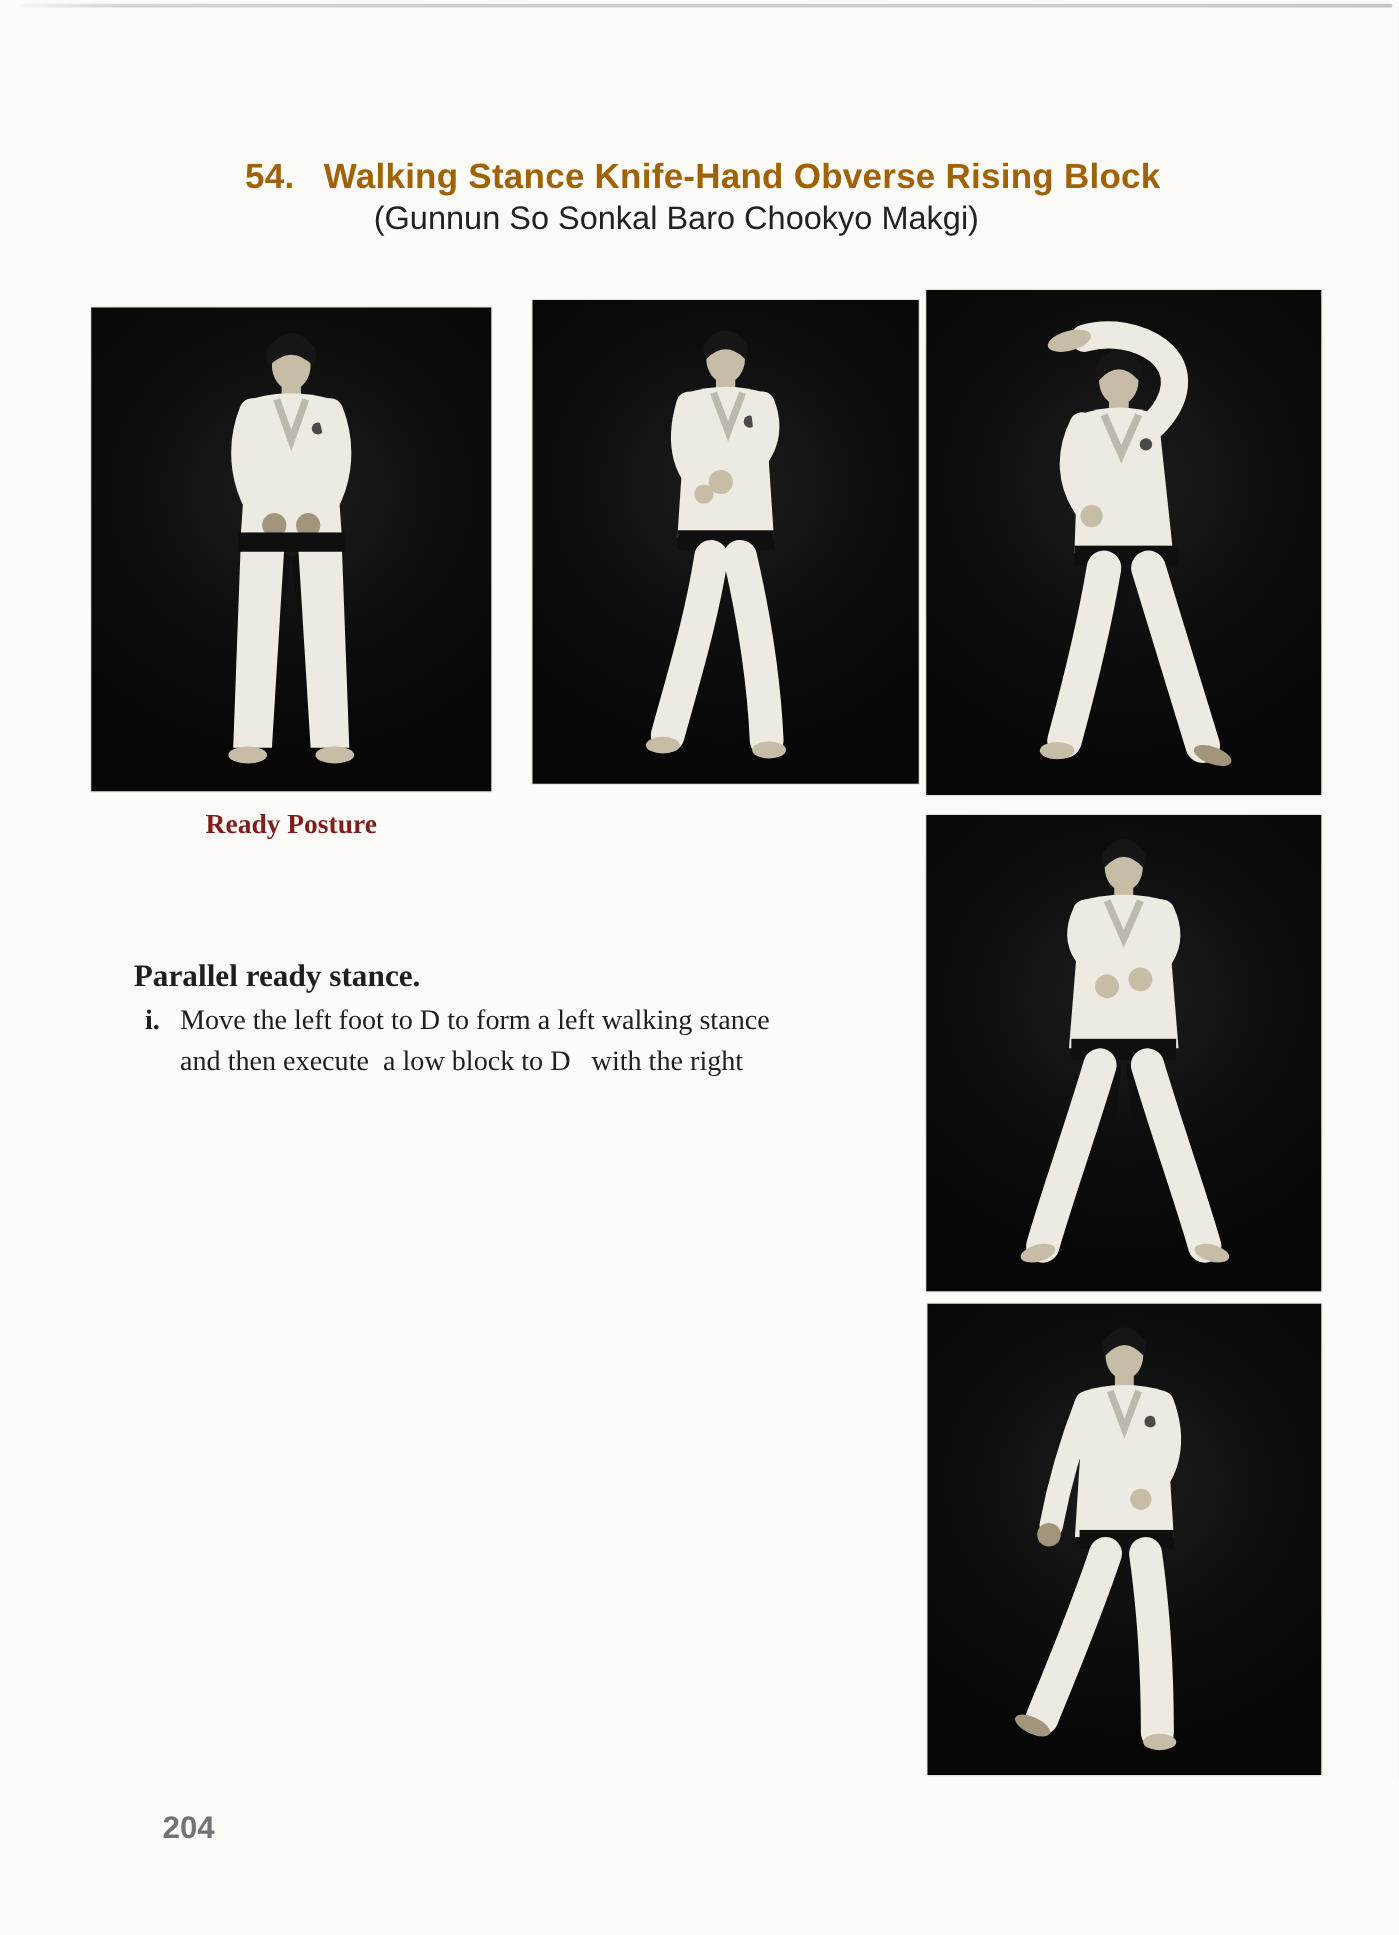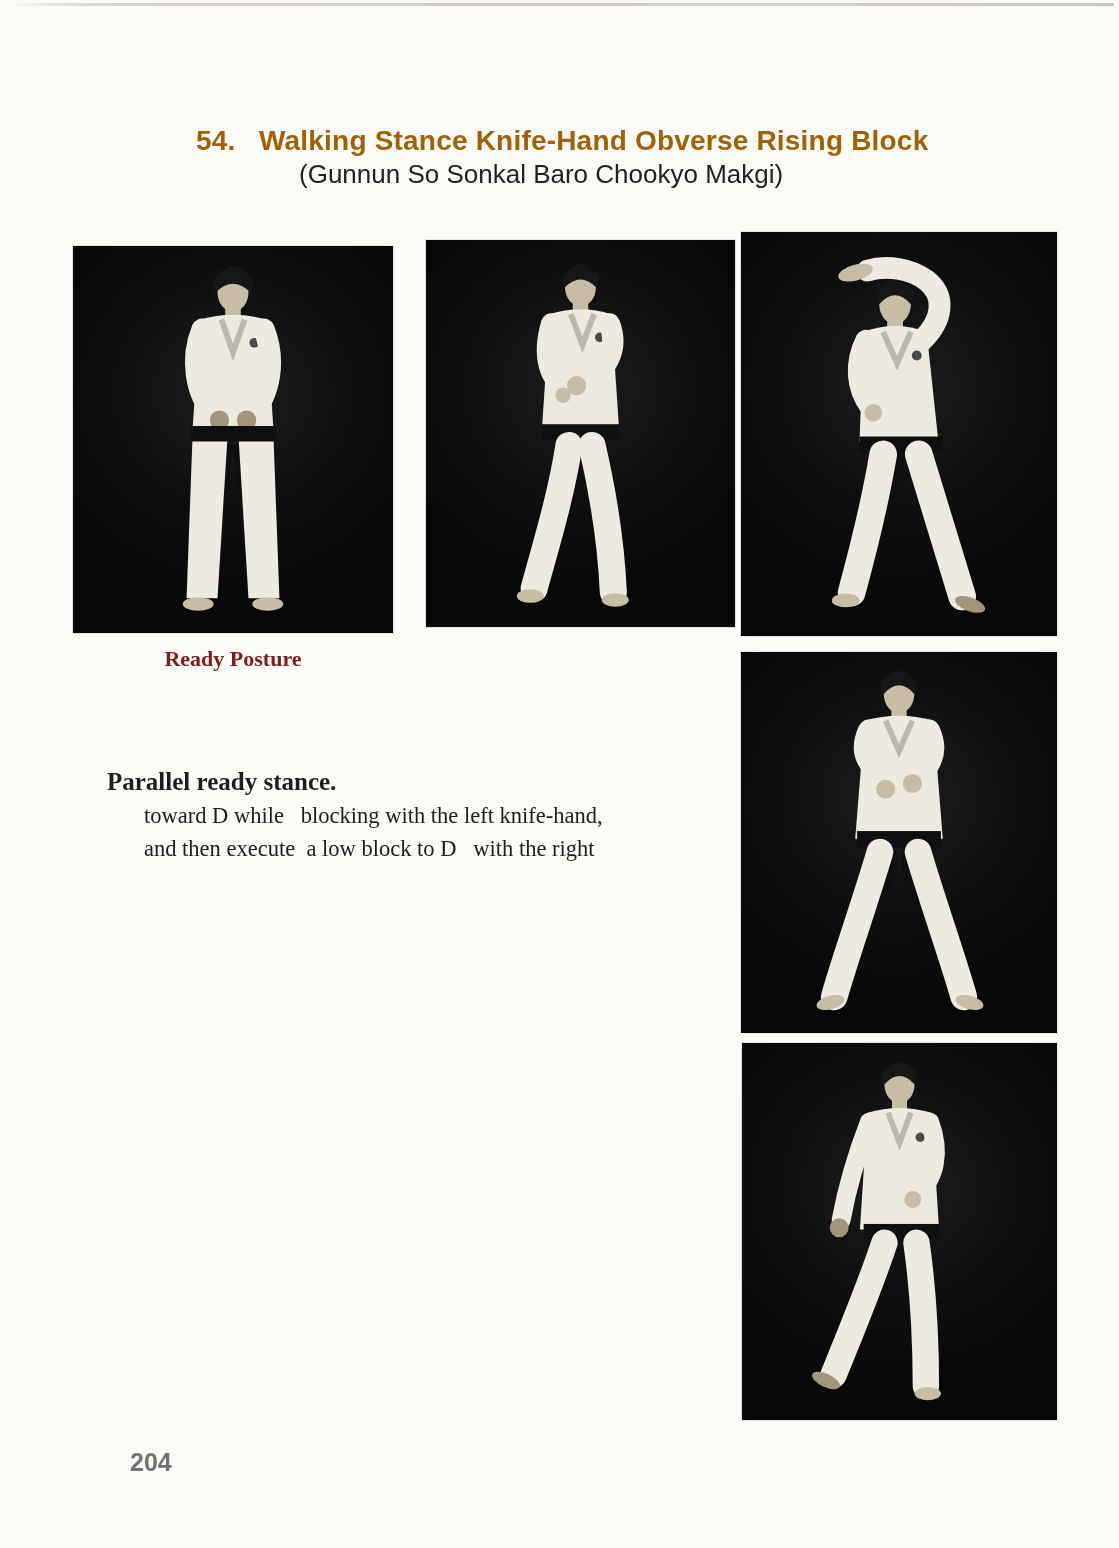--- a/index.html
+++ b/index.html
@@ -199,19 +199,19 @@
         <ellipse class="skin-d" cx="41" cy="179" rx="8" ry="3.5" transform="rotate(25 41 179)"></ellipse>
         <ellipse class="skin" cx="95" cy="186" rx="7" ry="3.5"></ellipse>
       </g>
     </svg>
   </figure>
 
 
   <div class="stance-line">Parallel ready stance.</div>
 
   <div class="instruction">
-    <div class="iline indent">toward D while   blocking with the left knife-hand,</div>
+    <div class="iline"><span class="step">i.</span><span>Move the left foot to D to form a left walking stance</span></div>
     <div class="iline indent">and then execute  a low block to D   with the right</div>
   </div>
 
   <div class="page-number">204</div>
 
 </div>
 
 </body></html>

